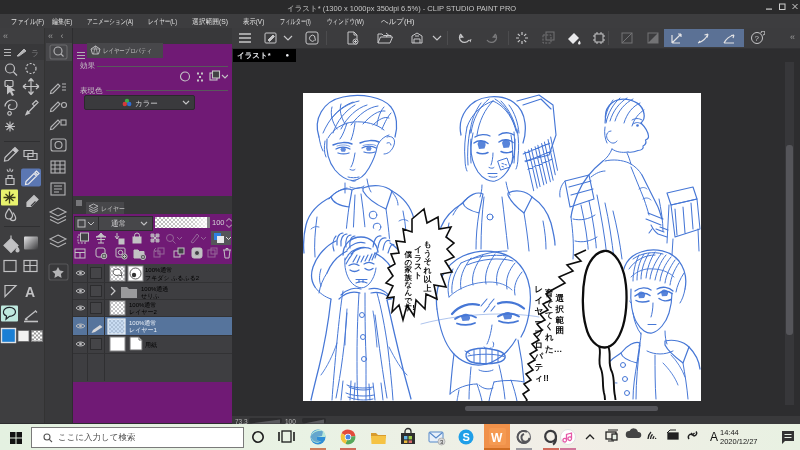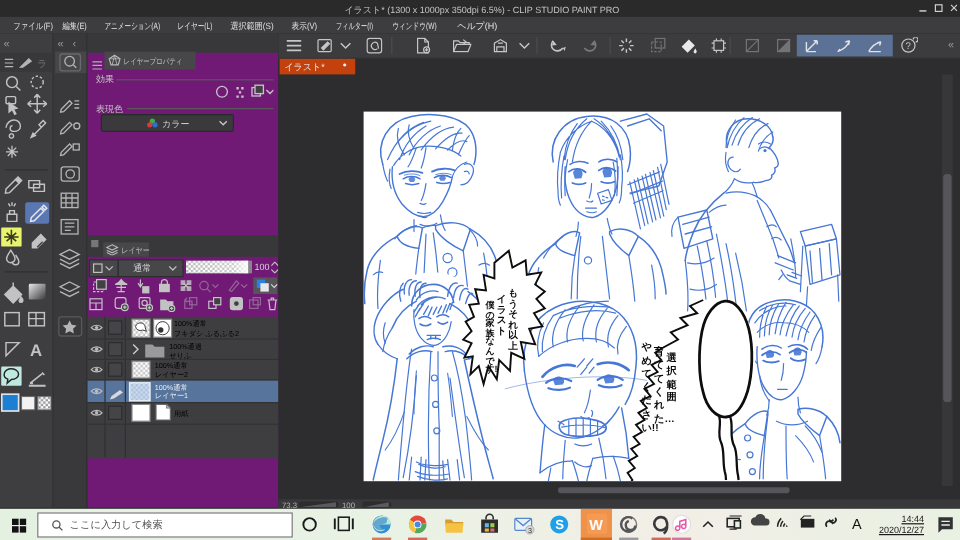--- a/index.html
+++ b/index.html
@@ -12,34 +12,34 @@
 #toolpal{left:0;top:28px;width:44px;height:395px;background:#3e3e40;}
 #subtool{left:44px;top:28px;width:29px;height:395px;background:#39393b;border-left:1px solid #333;border-right:1px solid #2d2d2f;box-sizing:border-box;}
 #panels{left:73px;top:28px;width:159px;height:395px;background:#701a75;}
 .hdr{color:#9a9a9a;font-size:9px;}
 .lbl{color:#c6c6c6;font-size:7.5px;}
 
 #canvascol{left:232px;top:28px;width:568px;height:395px;background:#2d2d2f;}
 #toolbar{left:0;top:0;width:568px;height:20px;background:#3c3c3e;border-bottom:1px solid #323234;}
 .tsep{position:absolute;top:3px;width:1px;height:14px;background:#4c4c4e;}
 #tabstrip{left:0;top:21px;width:568px;height:13px;background:#2d2d2f;}
-#tab1{left:1px;top:0px;width:63px;height:13px;background:#c2410c;color:#eef0f4;font-size:7.5px;}
+#tab1{left:1px;top:0px;width:63px;height:13px;background:#000000;color:#eef0f4;font-size:7.5px;font-weight:bold;}
 #paper{left:71px;top:65px;width:398px;height:308px;background:#ffffff;overflow:hidden;}
 #vscroll{left:553px;top:34px;width:9px;height:343px;background:#37373a;}
 #vthumb{left:1px;top:83px;width:7px;height:190px;background:#55555a;border-radius:3px;}
 #hscroll{left:0px;top:377px;width:553px;height:7px;background:#2d2d2f;}
 #hthumb{left:233px;top:1px;width:193px;height:5px;background:#55555a;border-radius:2px;}
 #statusbar{left:0;top:388px;width:568px;height:8px;background:#39393b;color:#b5b5b5;font-size:6.5px;}
 .slider{position:absolute;top:2px;height:5px;background:#2c2c2e;border-radius:2px;}
 
 .vtxt{position:absolute;font-weight:bold;color:#0b0b0b;word-break:break-all;text-align:center;}
 
 #taskbar{left:0;top:424px;width:800px;height:26px;background:linear-gradient(90deg,#e4f1e1 0%,#e9f2e4 40%,#f2eee7 70%,#e8f1e2 100%);}
 #searchbox{left:31px;top:3px;width:211px;height:19px;background:#ffffff;border:1px solid #7a7a7a;color:#4d4d4d;font-size:8.5px;}
-#clock{left:720px;top:4px;width:50px;font-size:7.5px;color:#1a1a1a;text-align:right;line-height:9px;text-decoration:underline;}
+#clock{left:720px;top:4px;width:50px;font-size:7.5px;color:#1a1a1a;text-align:left;line-height:9px;}
 </style></head>
 <body>
 <div id="screen">
 
   <div class="abs" id="titlebar">
     <div class="abs" style="left:287px;top:3.5px;">イラスト* (1300 x 1000px 350dpi 6.5%)  - CLIP STUDIO PAINT PRO</div>
     <svg class="abs" style="left:766px;top:3px" width="32" height="8" viewBox="0 0 32 8">
       <rect x="0" y="5.5" width="6" height="1.2" fill="#cfcfcf"></rect>
       <rect x="13.5" y="1" width="5.5" height="5.5" fill="none" stroke="#cfcfcf" stroke-width="1"></rect>
       <path d="M26.5 1 L31.5 6 M31.5 1 L26.5 6" stroke="#cfcfcf" stroke-width="1"></path>
@@ -697,21 +697,21 @@
           <path d="M283 157 L272 162 L278 168 L264 172 L270 178 L256 184 L262 190 L249 197 L243 201 L248 207 L240 211 L245 217 L237 221 L242 227 L234 231 L239 237 L231 241 L236 247 L229 251 L234 257 L227 261 L232 267 L225 271 L230 277 L223 281 L228 287 L221 291 L226 297 L220 301 L224 307 L222 310" fill="none"></path>
           <path d="M301 158 C309 157 317 166 321 181 C325 197 324 219 320 233 C316 246 310 254 302 254.5 C294 255 286 247 283 234 C279 220 279 198 282 183 C285 168 293 159 301 158 z" stroke-width="2.3"></path>
           <path d="M296 253 C299 260 294 268 298 276 C301 283 299 292 301 300 C302 303 302 305 302 307 M305 253 C309 261 304 270 309 279 C312 286 310 295 312 303 L312.5 307" fill="none" stroke-width="1.9"></path>
         </g>
       </svg>
       <div class="vtxt" style="left:120.5px;top:148px;font-size:8px;width:8px;line-height:8.7px;">もうそれ以上</div>
       <div class="vtxt" style="left:111px;top:153px;font-size:8px;width:8px;line-height:8.7px;">イラスト</div>
       <div class="vtxt" style="left:101.5px;top:158px;font-size:7.5px;width:7.5px;line-height:7.6px;">僕の家族なんです!</div>
       <div class="vtxt" style="left:252.5px;top:200px;font-size:8.5px;width:8.5px;line-height:10.8px;">選択範囲</div>
       <div class="vtxt" style="left:242px;top:194.5px;font-size:8.5px;width:8.5px;line-height:11.2px;">育ててくれた…</div>
-      <div class="vtxt" style="left:231.5px;top:190.5px;font-size:8.5px;width:8.5px;line-height:11.2px;">やめてください!!</div>
+      <div class="vtxt" style="left:231.5px;top:190.5px;font-size:8.5px;width:8.5px;line-height:11.2px;">レイヤープロパティ!!</div>
     </div>
     <div class="abs" id="vscroll">
         <div class="abs" id="vthumb"></div>
       </div>
     <div class="abs" id="hscroll">
         <div class="abs" id="hthumb"></div>
       </div>
     <div class="abs" id="statusbar">
       <span class="abs" style="left:3px;top:1.5px;">73.3</span>
       <div class="slider" style="left:17px;width:33px;"><svg width="33" height="5">

